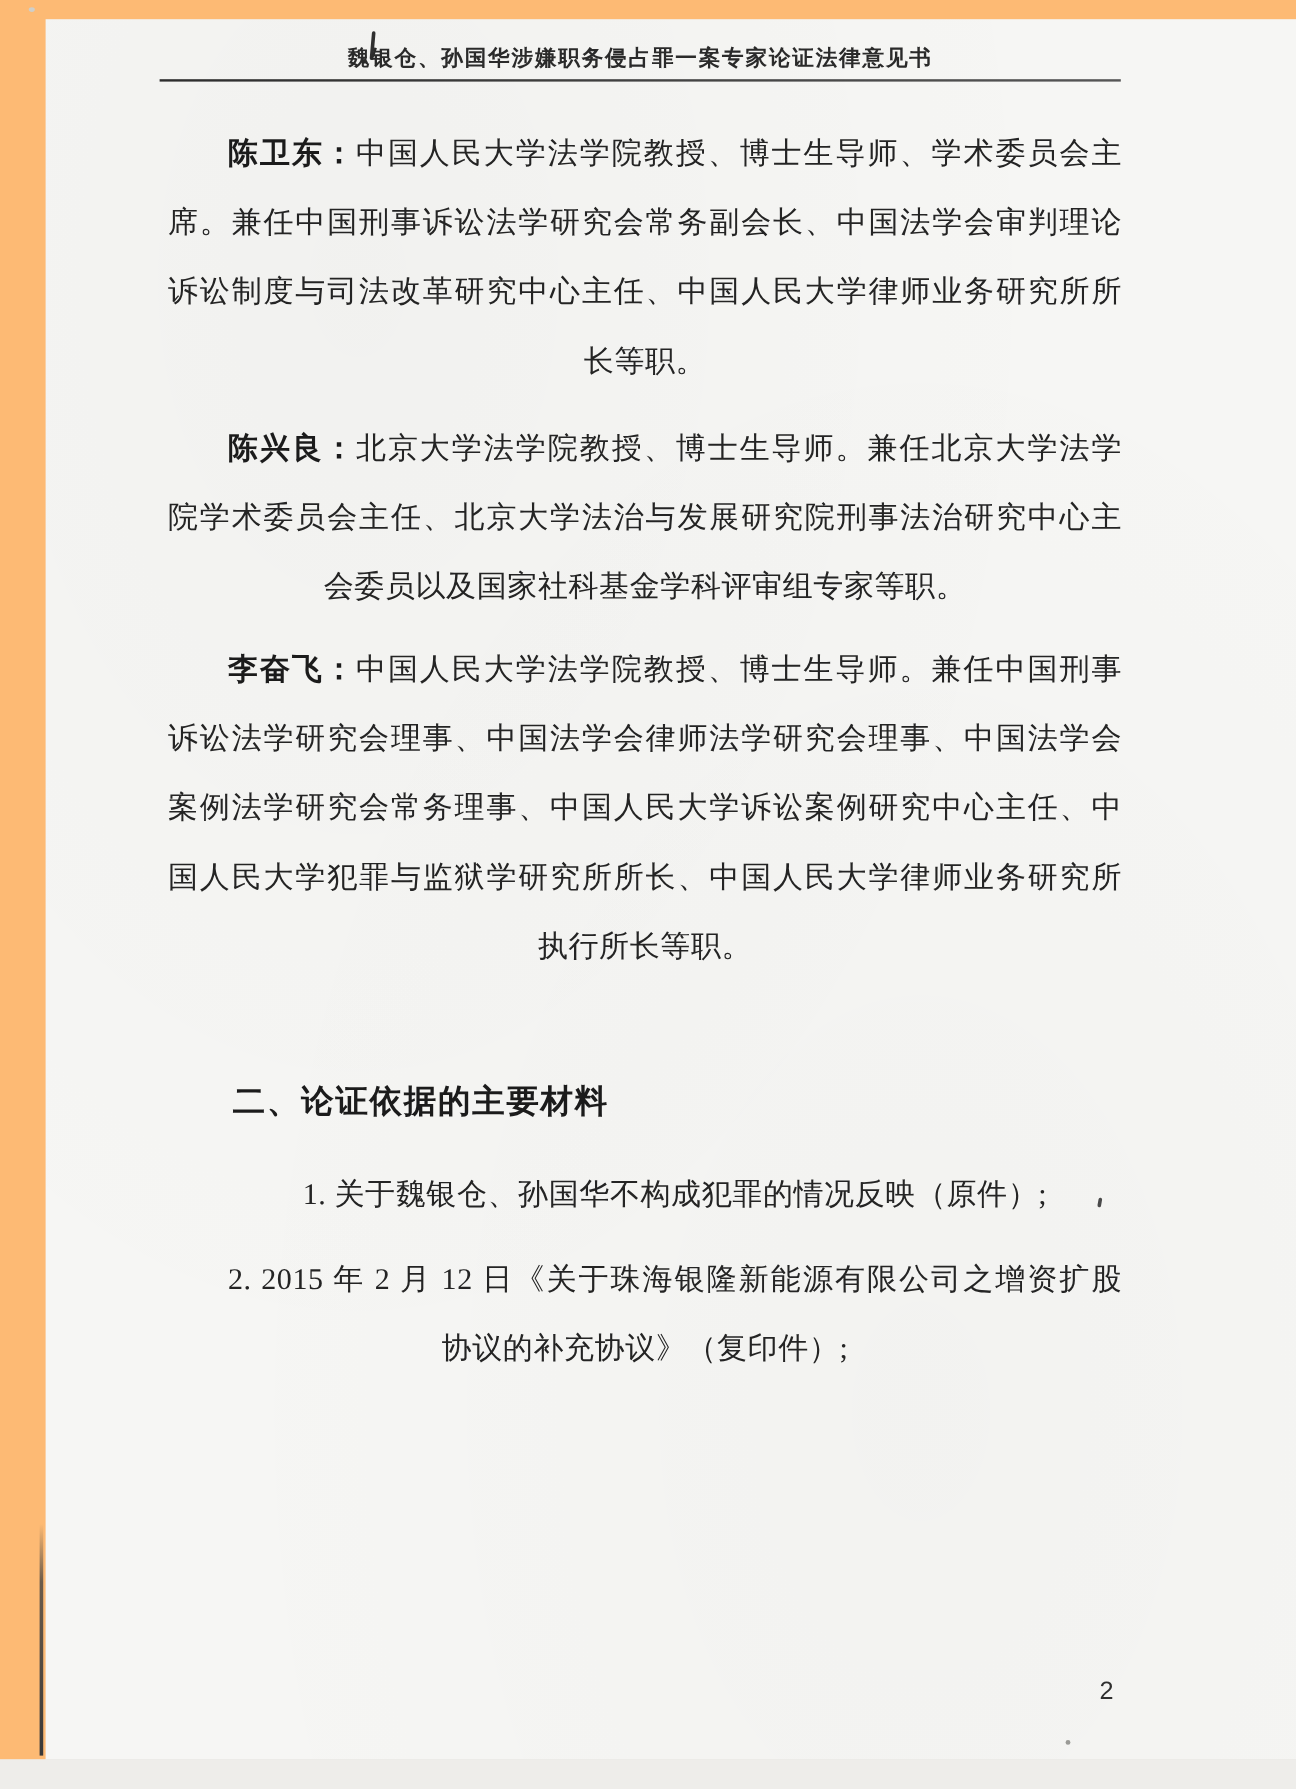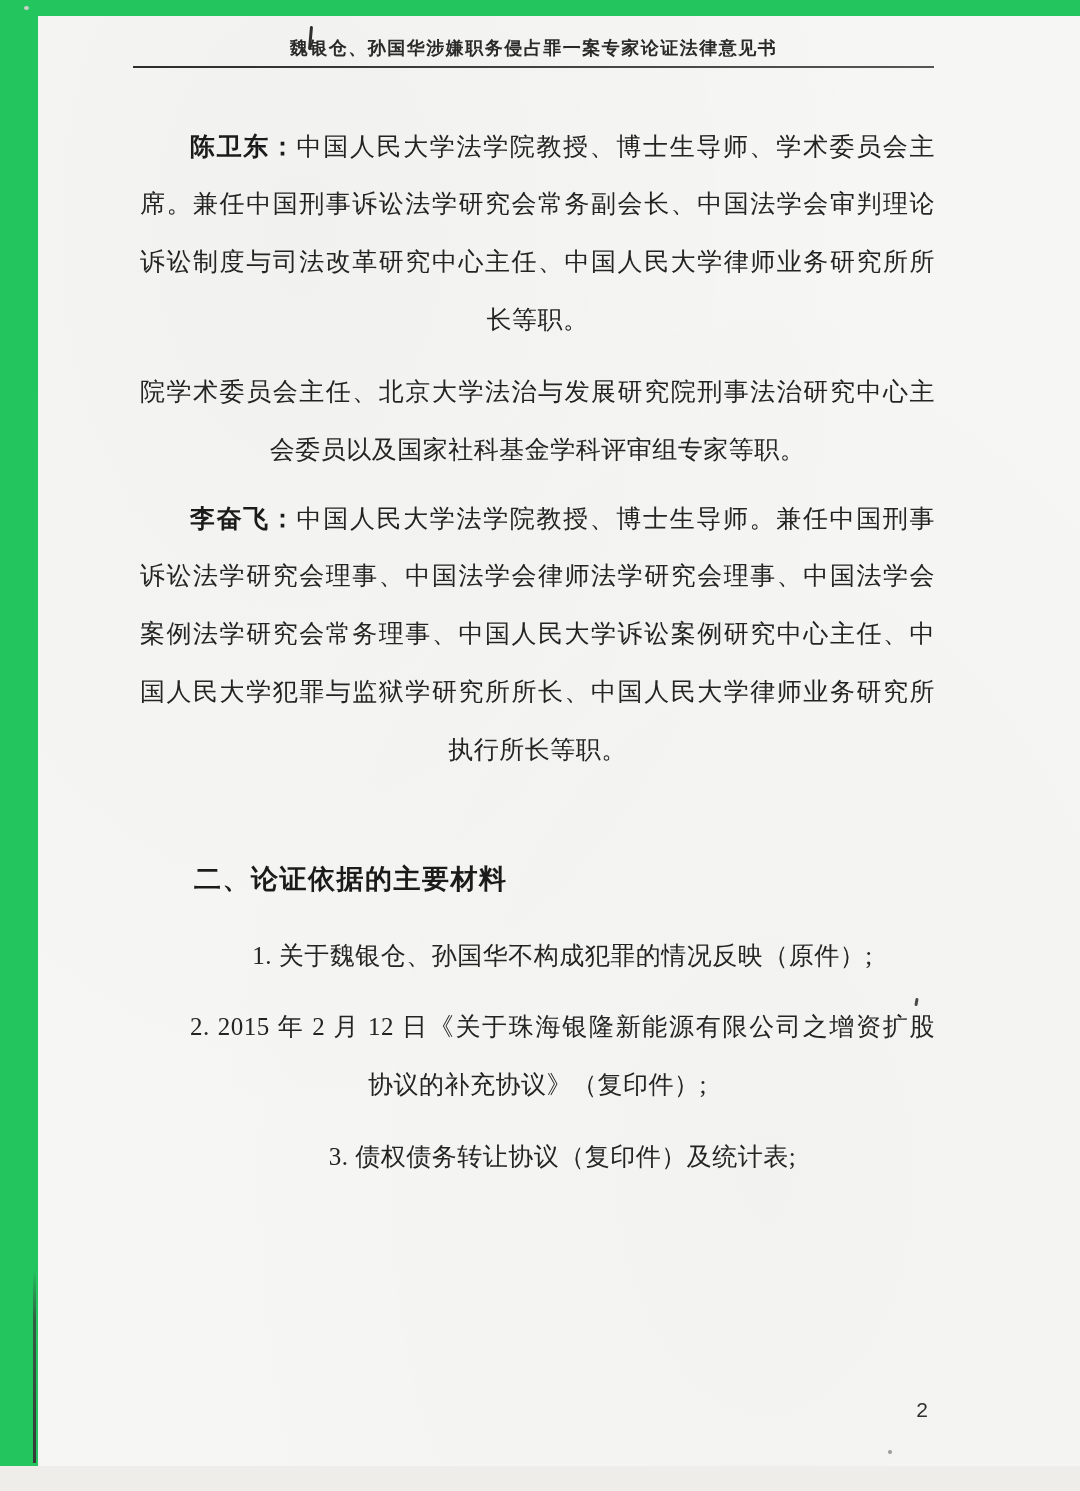--- a/index.html
+++ b/index.html
@@ -2,21 +2,21 @@
 <html><head>
 <meta charset="utf-8">
 <style>
   html, body { margin: 0; padding: 0; }
   body {
     width: 1080px; height: 1491px;
     background: #ffffff;
     font-family: "Liberation Serif", "DejaVu Serif", serif;
     overflow: hidden;
   }
-  .page { position: relative; width: 1080px; height: 1491px; background: #22c55e; overflow: hidden; }
+  .page { position: relative; width: 1080px; height: 1491px; background: #fdba74; overflow: hidden; }
 
   
   .paper {
     position: absolute; left: 38px; top: 16px; width: 1042px; height: 1450px;
     background:
       radial-gradient(ellipse at 25% 15%, rgba(0,0,0,0.018), transparent 55%),
       radial-gradient(ellipse at 70% 80%, rgba(0,0,0,0.015), transparent 60%),
       #f6f6f4;
     border-bottom: 2px solid #e0dedb;
   }
@@ -35,21 +35,21 @@
   .header-rule {
     position: absolute; left: 133px; top: 66px; width: 801px; height: 2px;
     background: linear-gradient(90deg, #2d2d2d, #565656);
   }
   .tick {
     position: absolute; left: 309px; top: 26px; width: 3px; height: 24px;
     background: #2f2f2f; border-radius: 2px; transform: rotate(5deg);
   }
 
   
-  .content { position: absolute; left: 140px; top: 117px; width: 795px; font-size: 25px; color: #242424; }
+  .content { position: absolute; left: 140px; top: 99px; width: 795px; font-size: 25px; color: #242424; }
   .pline {
     height: 58px; line-height: 58px; overflow: hidden; white-space: nowrap;
     text-align: justify; text-align-last: justify; letter-spacing: 0.5px;
   }
   .pline.nj { text-align: center; text-align-last: auto; }
   .first { text-indent: 2em; }
   .ename { font-family: "Liberation Sans", "DejaVu Sans", sans-serif; font-weight: bold; color: #1b1b1b; }
   .para-2 { margin-top: 14px; }
   .para-3 { margin-top: 10px; }
   .heading {
@@ -92,20 +92,21 @@
   <div class="content">
 
     <div class="para para-1">
       <div class="pline first"><b class="ename">陈卫东：</b><span>中国人民大学法学院教授、博士生导师、学术委员会主</span></div>
       <div class="pline">席。兼任中国刑事诉讼法学研究会常务副会长、中国法学会审判理论</div>
       <div class="pline">诉讼制度与司法改革研究中心主任、中国人民大学律师业务研究所所</div>
       <div class="pline nj">长等职。</div>
     </div>
 
     <div class="para para-2">
+      <div class="pline first"><b class="ename">陈兴良：</b><span>北京大学法学院教授、博士生导师。兼任北京大学法学</span></div>
       <div class="pline">院学术委员会主任、北京大学法治与发展研究院刑事法治研究中心主</div>
       <div class="pline nj">会委员以及国家社科基金学科评审组专家等职。</div>
     </div>
 
     <div class="para para-3">
       <div class="pline first"><b class="ename">李奋飞：</b><span>中国人民大学法学院教授、博士生导师。兼任中国刑事</span></div>
       <div class="pline">诉讼法学研究会理事、中国法学会律师法学研究会理事、中国法学会</div>
       <div class="pline">案例法学研究会常务理事、中国人民大学诉讼案例研究中心主任、中</div>
       <div class="pline">国人民大学犯罪与监狱学研究所所长、中国人民大学律师业务研究所</div>
       <div class="pline nj">执行所长等职。</div>
@@ -115,21 +116,18 @@
 
     <div class="item item-1">
       <div class="pline nj first">1. 关于魏银仓、孙国华不构成犯罪的情况反映（原件）;</div>
     </div>
 
     <div class="item item-2">
       <div class="pline first">2. 2015 年 2 月 12 日《关于珠海银隆新能源有限公司之增资扩股</div>
       <div class="pline nj">协议的补充协议》（复印件）;</div>
     </div>
 
-    <div class="item item-3">
-      <div class="pline nj first">3. 债权债务转让协议（复印件）及统计表;</div>
-    </div>
 
   </div>
 
   <div class="pagenum">2</div>
 
 </div>
 
 </body></html>

